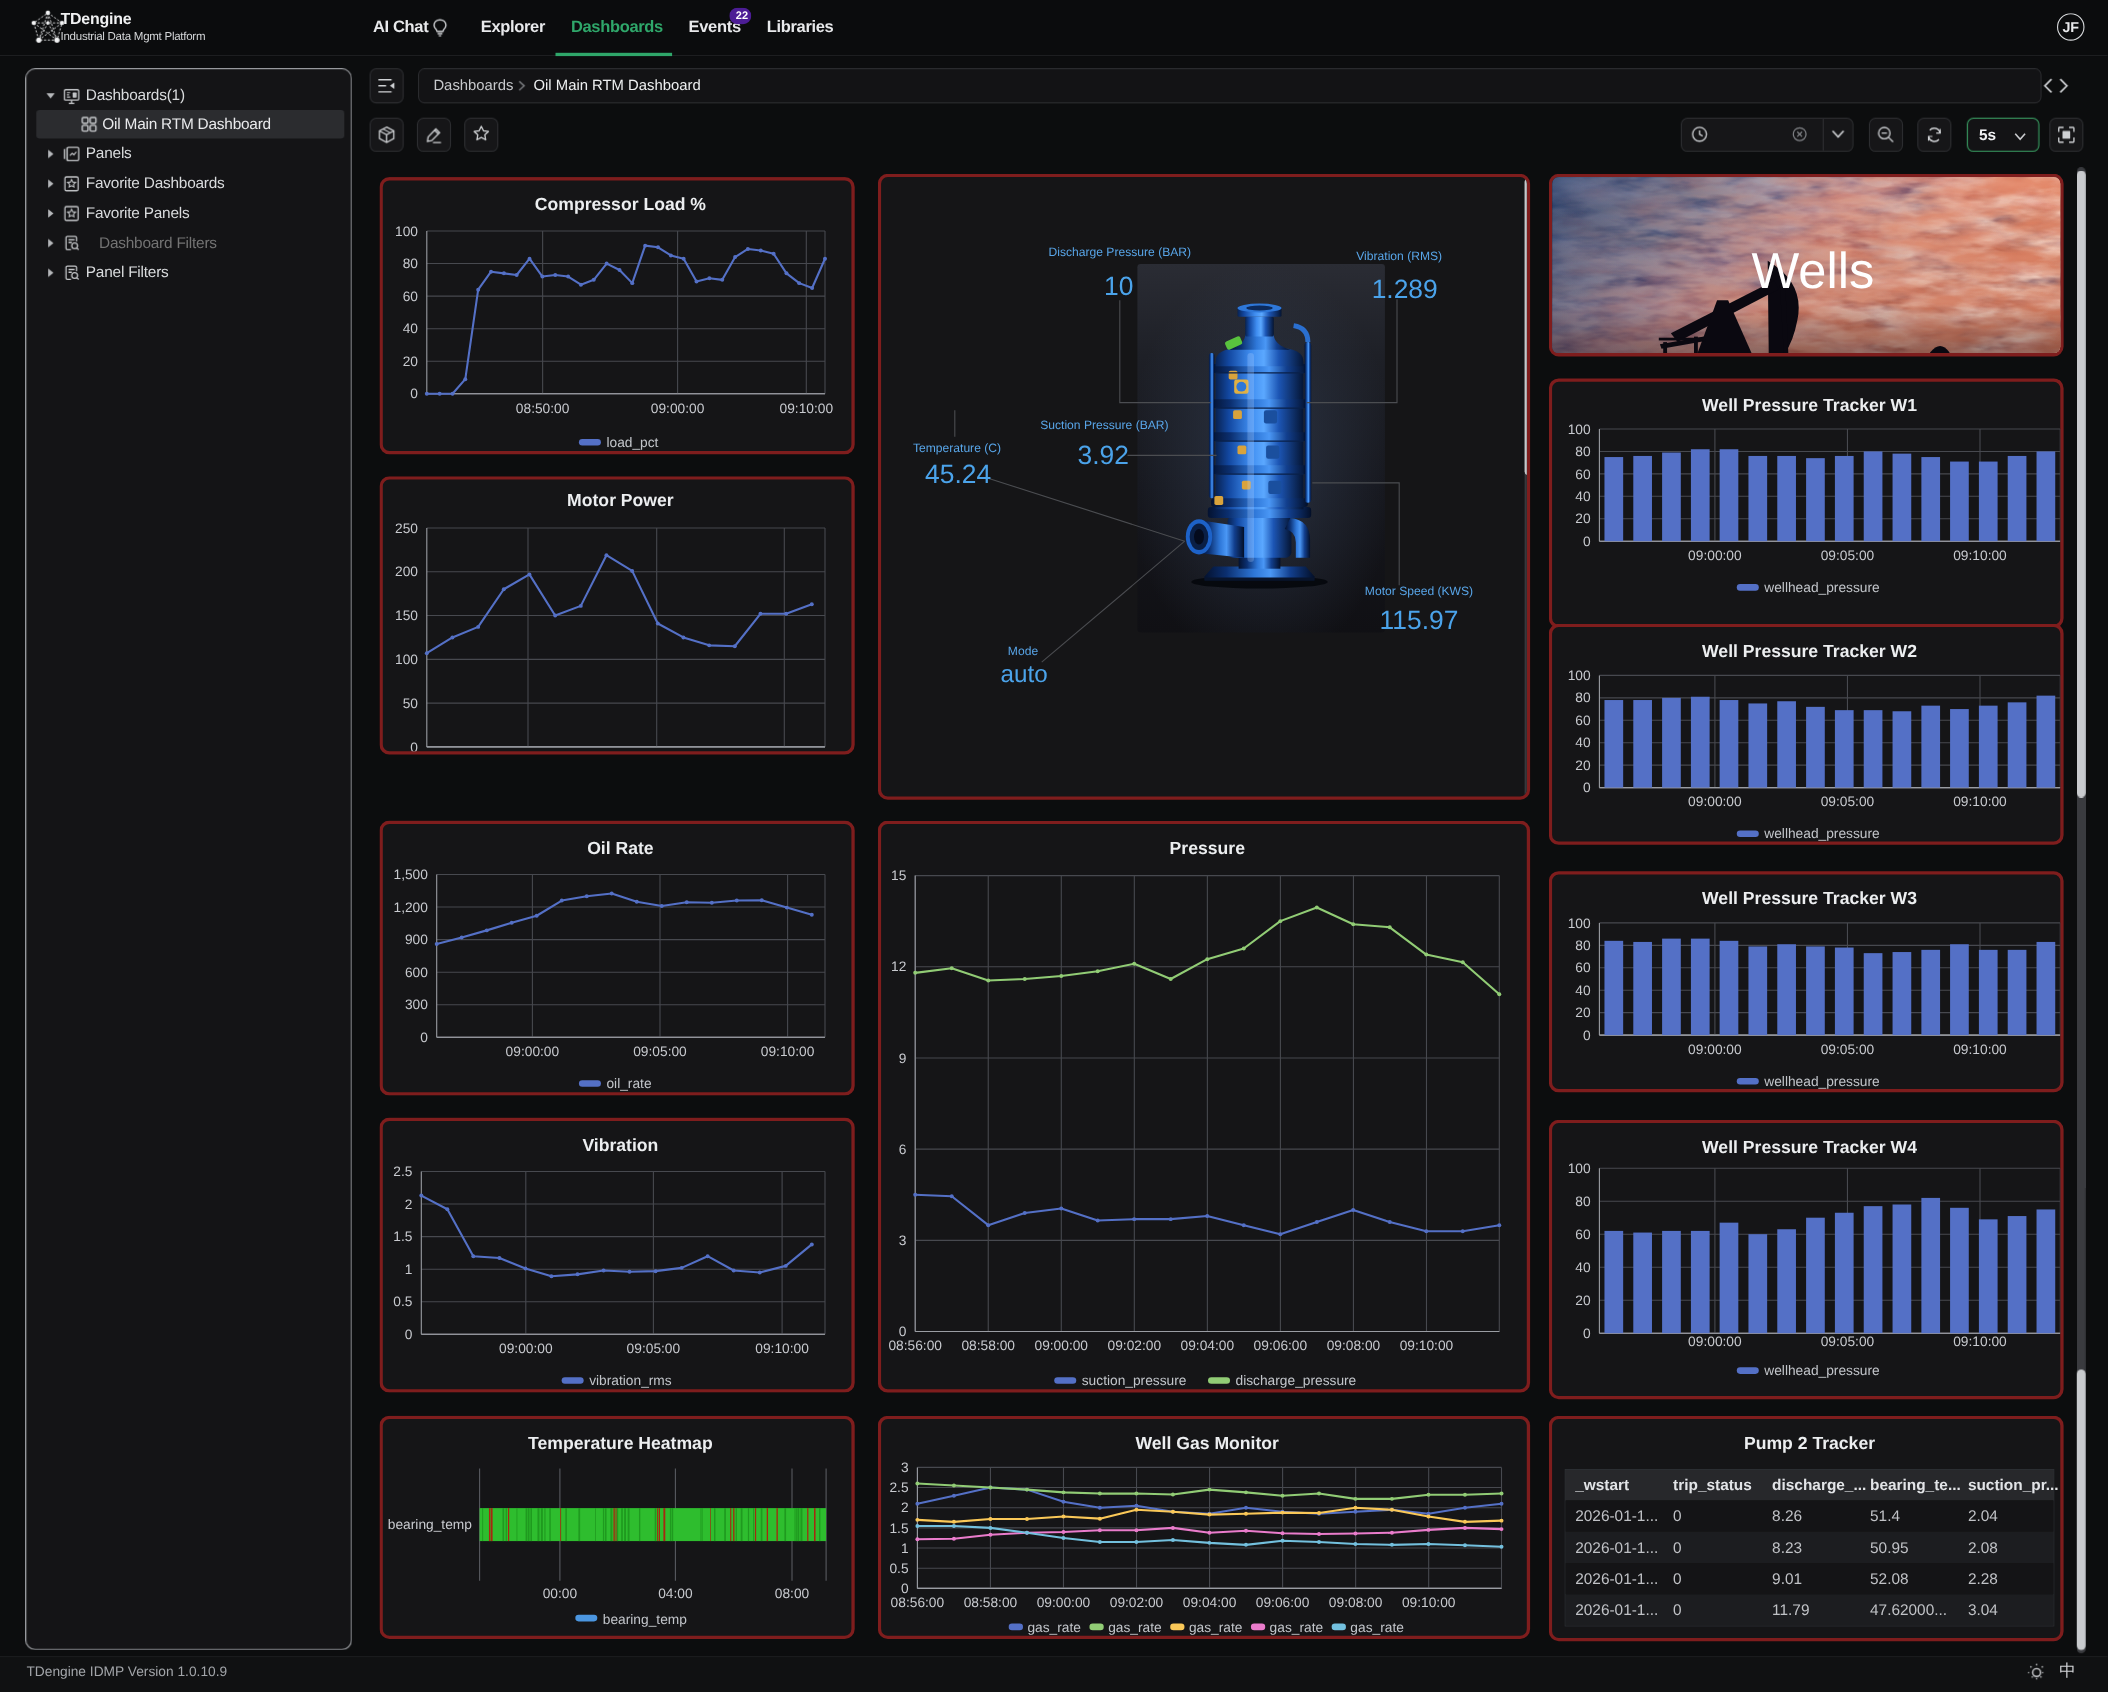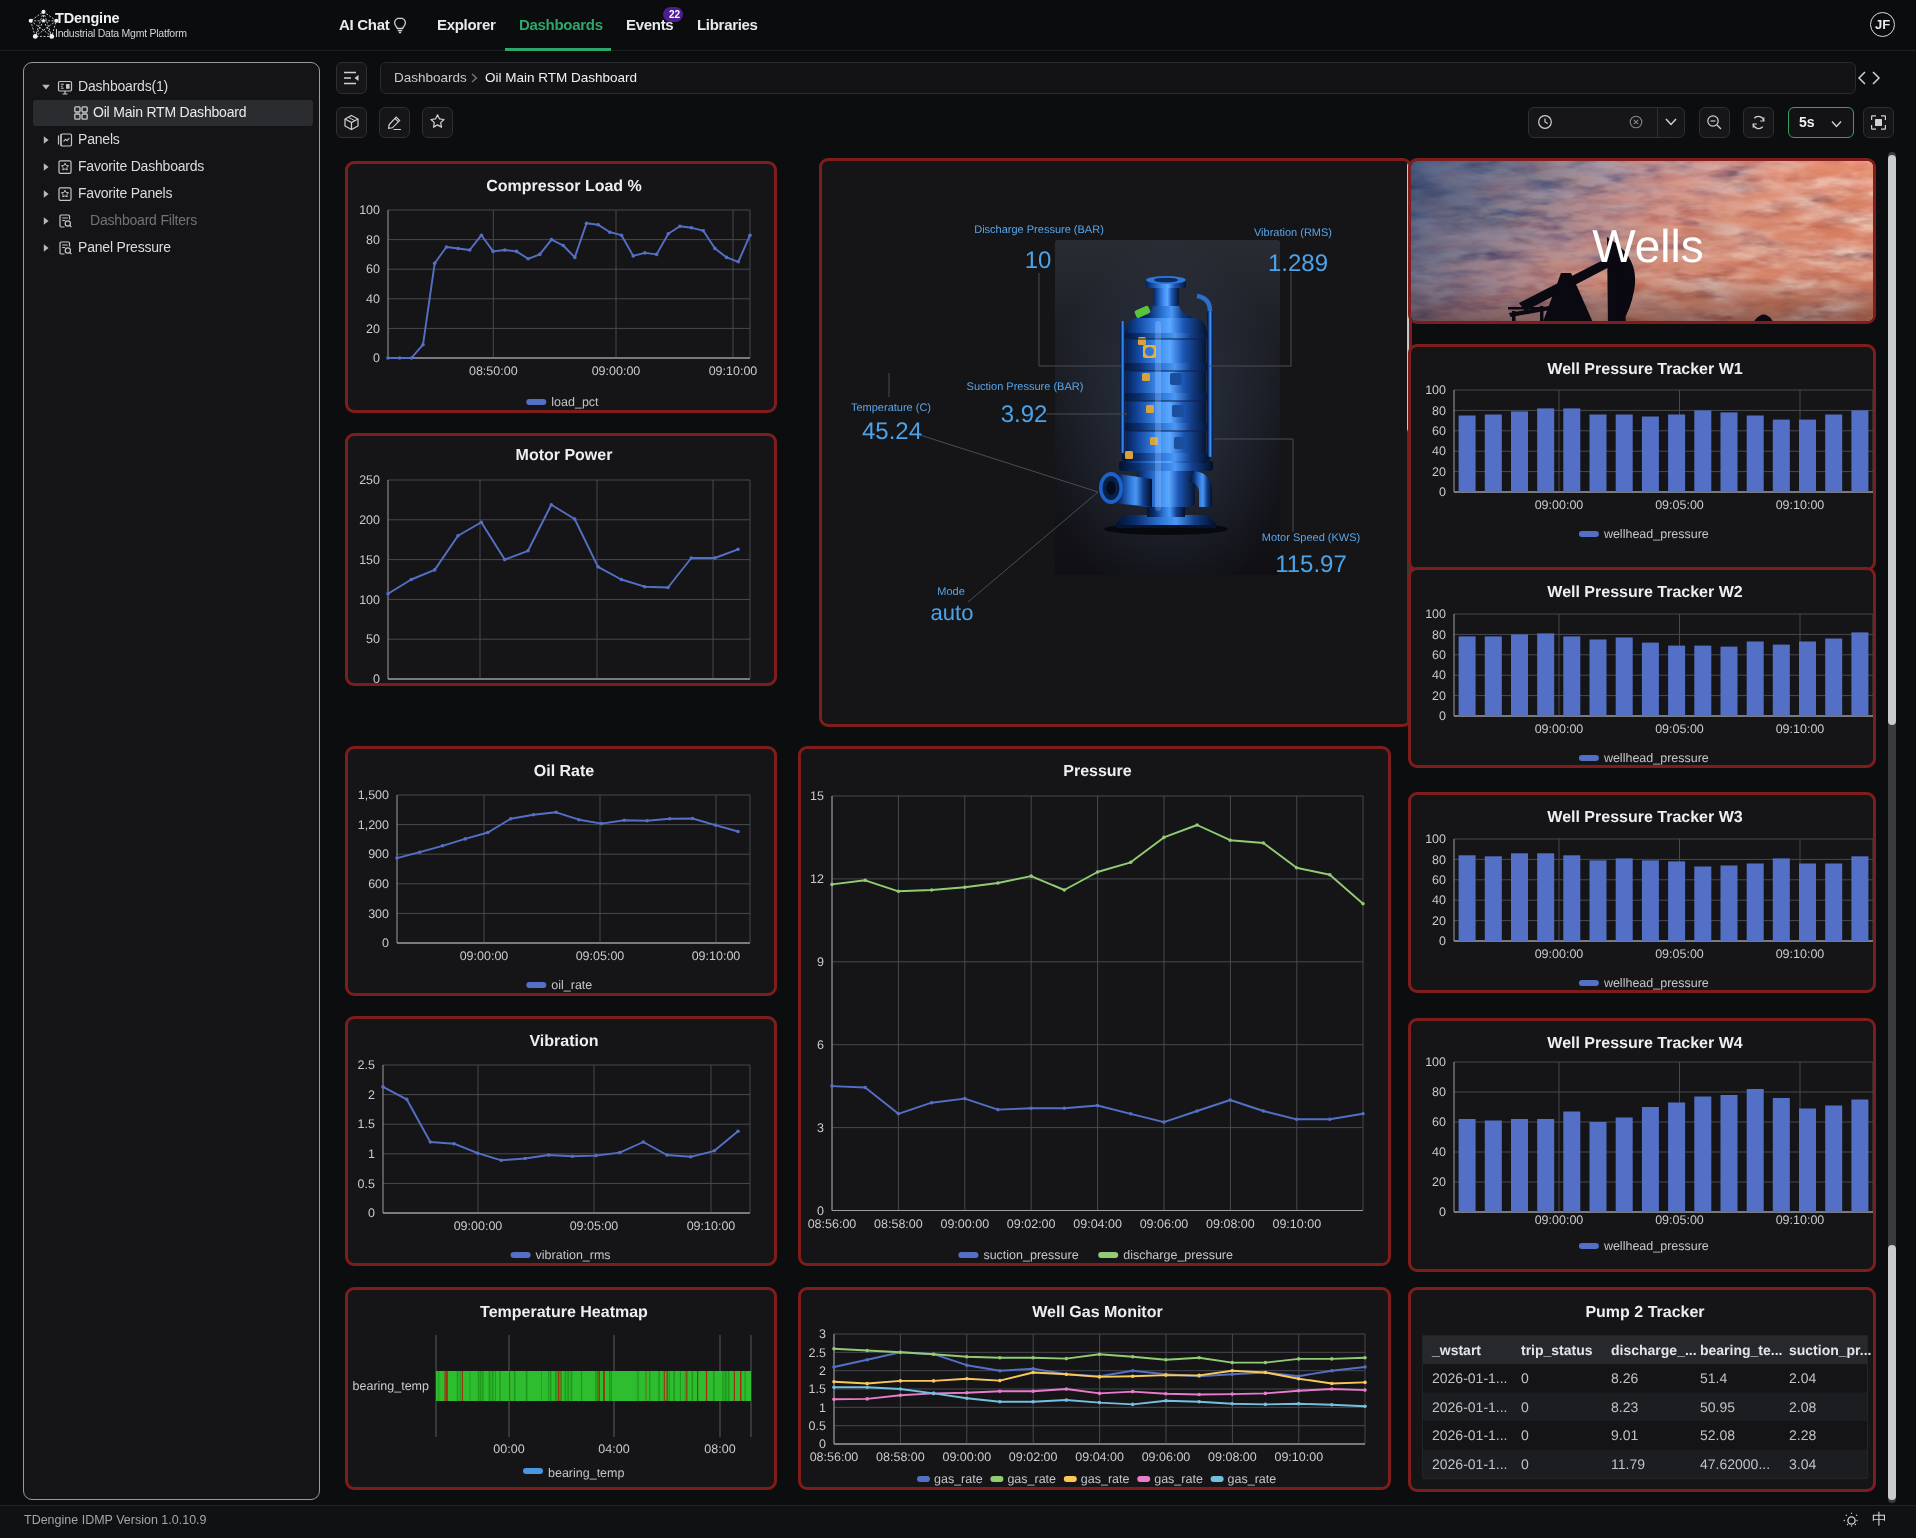--- a/index.html
+++ b/index.html
@@ -112,21 +112,21 @@
     <path d="M2.8 1.2 L7.6 5 L2.8 8.8 Z" fill="#b6b8bb"></path>
   </svg>
 <svg class="abs" style="left:57px;top:240px" width="16" height="16" viewBox="0 0 16 16">
     <g fill="none" stroke="#c3c5c8" stroke-width="1.2">
       <path d="M12.5 6.5 V3.2 a1.2 1.2 0 0 0 -1.2 -1.2 H4.2 A1.2 1.2 0 0 0 3 3.2 v9.6 a1.2 1.2 0 0 0 1.2 1.2 h3.3"></path>
       <path d="M5.2 5 h5.5 M5.2 7.5 h3"></path>
       <circle cx="10.8" cy="10.5" r="2.6"></circle>
       <path d="M12.7 12.4 L14.4 14.1"></path>
     </g>
   </svg>
-<div class="abs" style="left:78px;top:239px;font-size:14px;letter-spacing:-0.2px;color:#d9dbdd">Panel Pressure</div>
+<div class="abs" style="left:78px;top:239px;font-size:14px;letter-spacing:-0.2px;color:#d9dbdd">Panel Filters</div>
 <div class="btn" style="left:336px;top:62px;width:31px;height:32px"></div>
 <svg class="abs" style="left:343px;top:70px" width="17" height="16" viewBox="0 0 17 16" stroke="#cfd1d4" stroke-width="1.3" fill="none">
 <path d="M1 2.5 h12 M1 8 h7 M1 13.5 h12"></path>
     <path d="M15.5 5 L11.5 8 L15.5 11 Z" fill="#cfd1d4" stroke="none"></path>
   </svg>
 <div class="abs" style="left:380px;top:62px;width:1476px;height:32px;background:#131315;border:1px solid #2a2b2e;border-radius:6px"></div>
 <div class="abs" style="left:394px;top:70px;font-size:13.5px;color:#c7c9cc">Dashboards</div>
 <svg class="abs" style="left:468px;top:72px" width="12" height="12" viewBox="0 0 12 12" fill="none" stroke="#74767a" stroke-width="1.4">
     <path d="M4 2 L8.5 6 L4 10"></path>
   </svg>
@@ -439,21 +439,21 @@
       <rect x="385.8" y="81.0" width="1.1" height="30.0" fill="#a62810" rx="0"></rect>
       <rect x="392.0" y="81.0" width="1.4" height="30.0" fill="#a62810" rx="0"></rect>
       <rect x="396.6" y="81.0" width="1.2" height="30.0" fill="#1f9a1f" rx="0"></rect>
       <text x="81.0" y="100.0" font-family="&quot;Liberation Sans&quot;, sans-serif" font-size="12.5" fill="#c8cacf" text-anchor="end" font-weight="400">bearing_temp</text>
       <text x="161.0" y="163.0" font-family="&quot;Liberation Sans&quot;, sans-serif" font-size="12.5" fill="#c8cacf" text-anchor="middle" font-weight="400">00:00</text>
       <text x="266.0" y="163.0" font-family="&quot;Liberation Sans&quot;, sans-serif" font-size="12.5" fill="#c8cacf" text-anchor="middle" font-weight="400">04:00</text>
       <text x="372.0" y="163.0" font-family="&quot;Liberation Sans&quot;, sans-serif" font-size="12.5" fill="#c8cacf" text-anchor="middle" font-weight="400">08:00</text>
       <rect x="175" y="178" width="20" height="6" rx="3" fill="#4b96e0"></rect>
       <text x="200.0" y="186.5" font-family="&quot;Liberation Sans&quot;, sans-serif" font-size="12.5" fill="#c2c5ca" text-anchor="start" font-weight="400">bearing_temp</text>
     </svg></div>
-<div class="panel" style="left:819px;top:158px;width:593px;height:569px"><svg width="593" height="569" viewBox="0 0 593 569">
+<div class="panel" style="left:798px;top:158px;width:593px;height:569px"><svg width="593" height="569" viewBox="0 0 593 569">
       <defs>
 <linearGradient id="imgbg" x1="0" y1="0" x2="0" y2="1">
 <stop offset="0" stop-color="#2a2c34"></stop>
           <stop offset="0.25" stop-color="#1e2027"></stop>
           <stop offset="0.6" stop-color="#15161c"></stop>
           <stop offset="1" stop-color="#101014"></stop>
         </linearGradient>
 <radialGradient id="glow" cx="0.5" cy="0.55" r="0.55">
 <stop offset="0" stop-color="#3c4a63" stop-opacity="0.55"></stop>
           <stop offset="1" stop-color="#3c4a63" stop-opacity="0"></stop>

